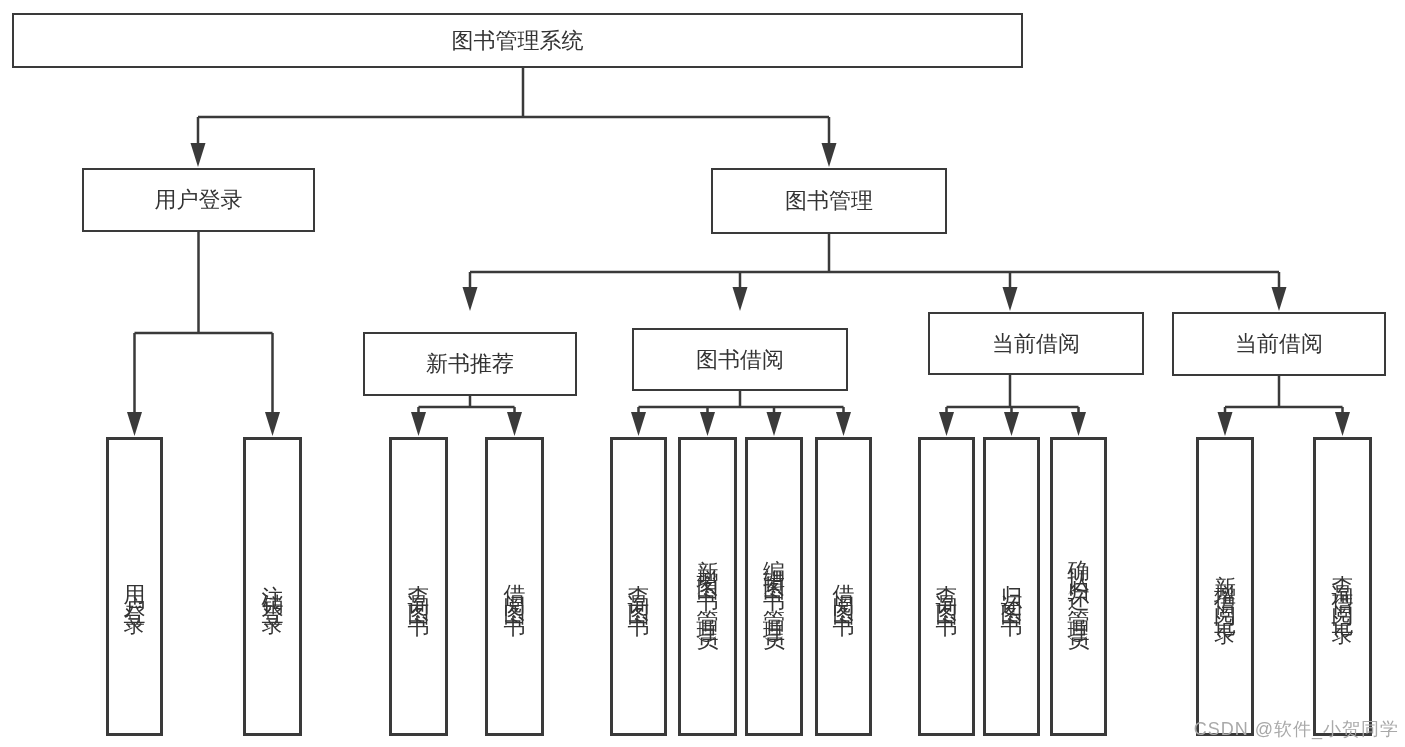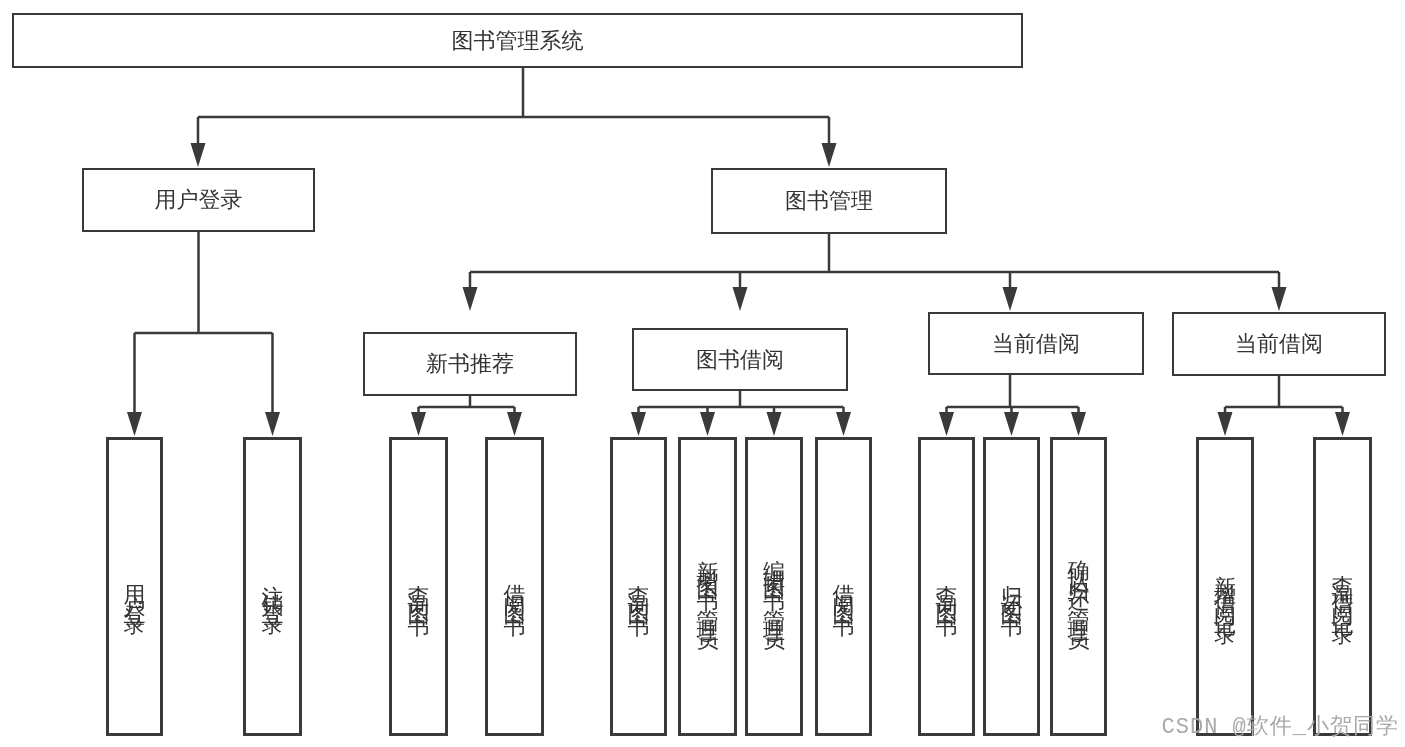--- a/index.html
+++ b/index.html
@@ -29,25 +29,25 @@
     writing-mode:vertical-rl;
     text-orientation:mixed;
     letter-spacing:10px;
     font-size:22px;
     line-height:1;
     white-space:nowrap;
   }
   .watermark{
     position:absolute;
     right:6px;bottom:6px;
-    font-size:22px;
+    font-size:18px;
     color:#a9a9a9;
     letter-spacing:1px;
     z-index:5;
-    font-family:Liberation Mono, monospace;
+    font-family:Liberation Sans, sans-serif;
   }
 </style>
 </head>
 <body>
 
 <div class="stage">
 
   <svg class="connectors" viewBox="0 0 1405 747" xmlns="http://www.w3.org/2000/svg">
     <g stroke="#3a3a3a" stroke-width="2.5" fill="none">
 

